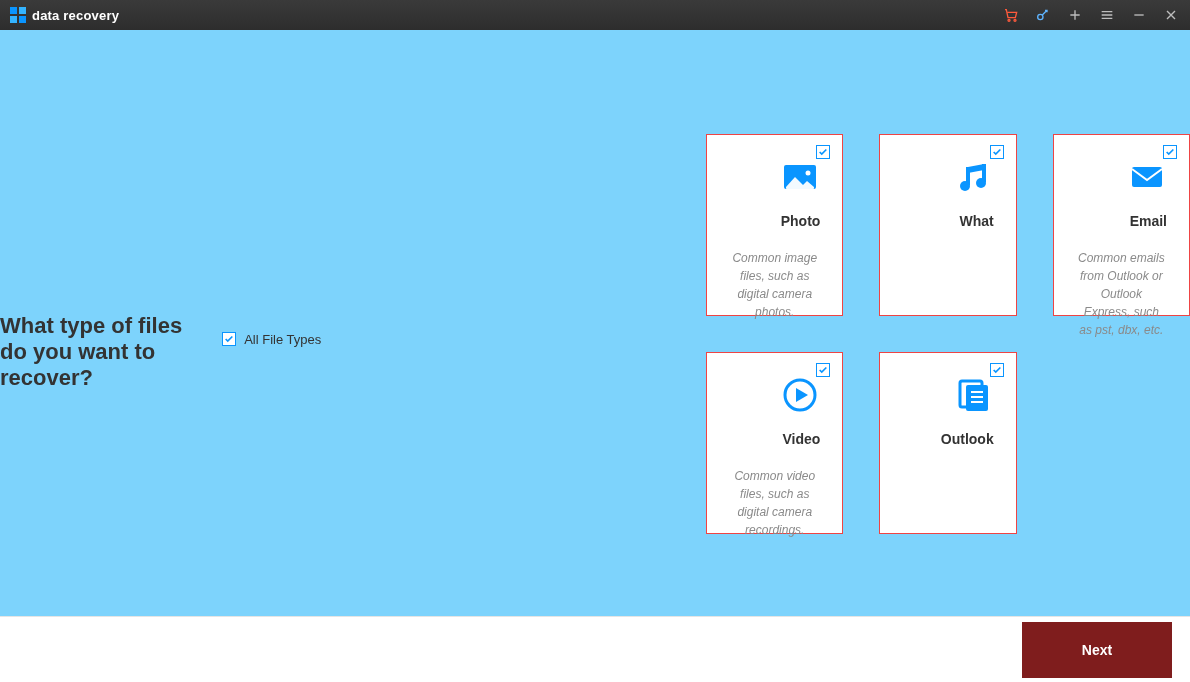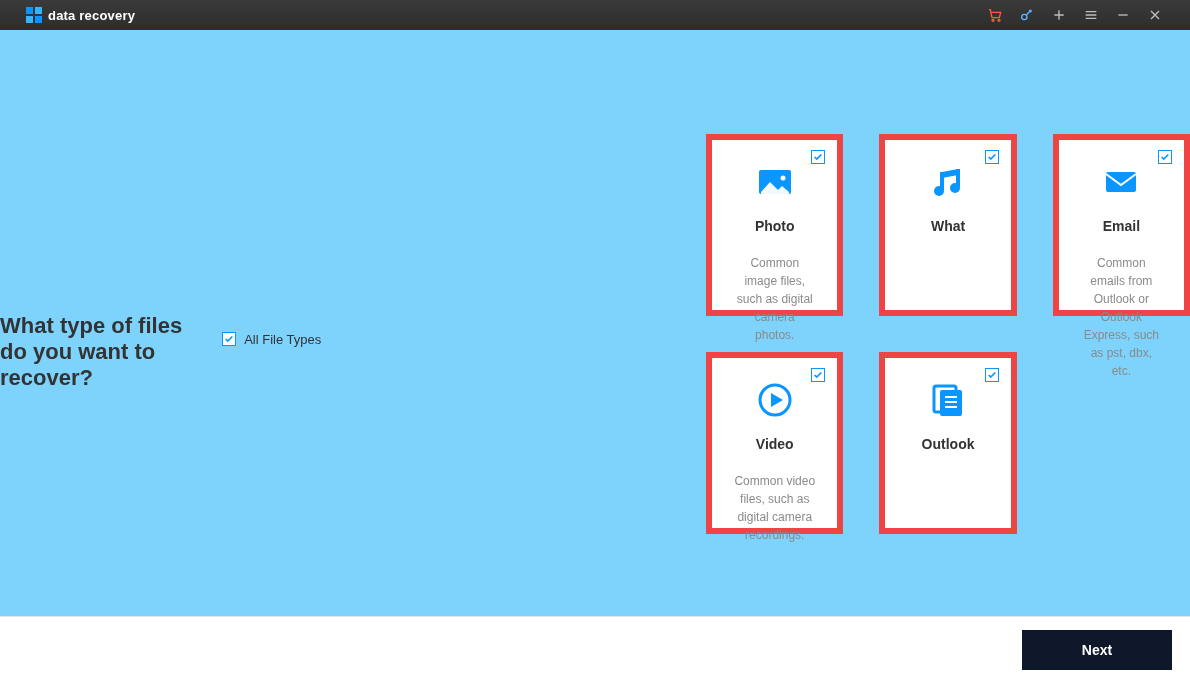--- a/index.html
+++ b/index.html
@@ -10,21 +10,21 @@
       background: #ececec;
       overflow: hidden;
       display: flex;
       flex-direction: column;
     }
     .titlebar {
       height: 30px;
       background: linear-gradient(to bottom, #3a3a3a, #2d2d2d);
       display: flex;
       align-items: center;
-      padding: 0 26px;
+      padding: 0 10px;
       color: #fff;
     }
     .titlebar .logo {
       display: flex;
       align-items: center;
       gap: 6px;
     }
     .titlebar .logo-icon {
       width: 16px; height: 16px;
       display: flex; align-items: center; justify-content: center;
@@ -87,24 +87,24 @@
       margin-top: 22px;
       display: grid;
       grid-template-columns: repeat(3, 1fr);
       column-gap: 36px;
       row-gap: 36px;
     }
     .card {
       background: #fff;
       height: 182px;
       position: relative;
-      border: 6px solid #ef4444;
+      border: 1px solid #ef4444;
       display: flex;
       flex-direction: column;
-      align-items: center;
+      align-items: flex-end;
       padding: 20px 22px 14px;
       cursor: pointer;
     }
     .card .card-check {
       position: absolute;
       top: 10px;
       right: 12px;
     }
     .card .card-icon {
       width: 40px; height: 40px;
@@ -116,36 +116,37 @@
       font-size: 14px;
       font-weight: 700;
       color: #333;
     }
     .card .card-desc {
       margin-top: 20px;
       font-size: 12px;
       color: #8a8a8a;
       text-align: center;
       line-height: 1.5;
+      font-style: italic;
     }
     .footer {
       height: 66px;
       background: #fff;
       border-top: 1px solid #e5e5e5;
       display: flex;
       align-items: center;
       justify-content: flex-end;
       padding: 0 18px;
     }
     .next-btn {
-      background: #0f172a;
+      background: #7f1d1d;
       color: #fff;
       border: none;
       width: 150px;
-      height: 40px;
+      height: 56px;
       font-size: 14px;
       font-weight: 600;
       cursor: pointer;
     }
   </style>
 </head>
 <body>
 
 <div class="titlebar">
   <div class="logo">

